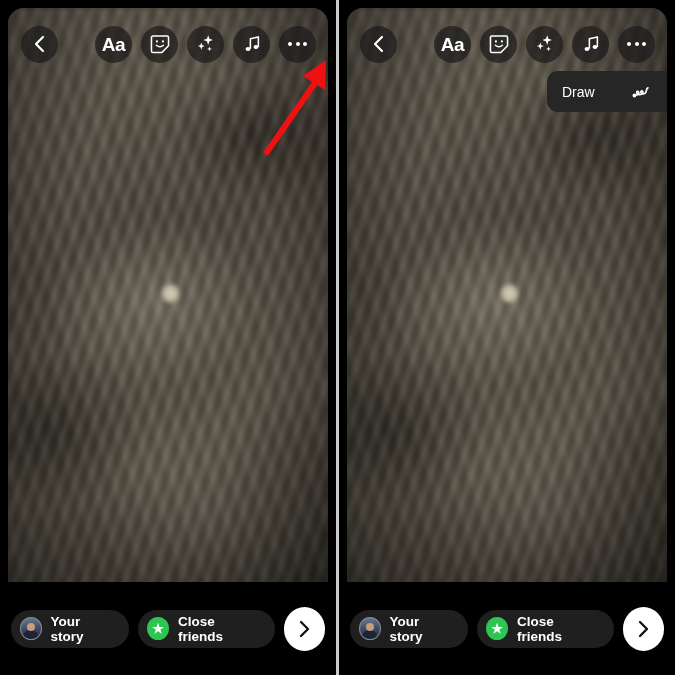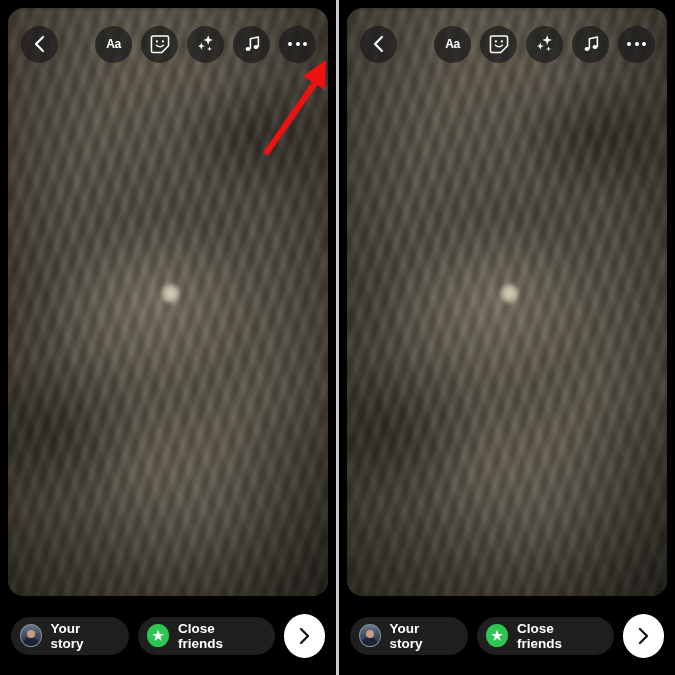--- a/index.html
+++ b/index.html
@@ -28,34 +28,34 @@
   .photo-dot{position:absolute;left:48%;top:47%;width:17px;height:19px;border-radius:50%;
              background:radial-gradient(circle,#d8d2bb 0%,#b9b39c 60%,rgba(150,145,125,0) 100%);filter:blur(2px);}
   .photo-vig{position:absolute;inset:0;background:radial-gradient(ellipse at 50% 45%, rgba(0,0,0,0) 45%, rgba(0,0,0,.45) 100%);}
 
   
   .toolbar{position:absolute;left:0;top:0;width:100%;height:72px;display:flex;align-items:center;}
   .circ{width:37px;height:37px;border-radius:50%;background:rgba(28,28,28,.72);
         display:flex;align-items:center;justify-content:center;color:#fff;flex:0 0 auto;}
   .tb-back{margin-left:13px;}
   .tb-right{margin-left:auto;display:flex;gap:9px;margin-right:12px;}
-  .aa{font-size:12px;font-weight:600;letter-spacing:-.5px;line-height:1;}
+  .aa{font-size:19px;font-weight:600;letter-spacing:-.5px;line-height:1;}
   .dots{display:flex;gap:3.5px;}
   .dots i{width:4px;height:4px;border-radius:50%;background:#fff;display:block;}
 
   
   .menu{position:absolute;right:0;top:63px;width:120px;background:#262626;
         border-top-left-radius:11px;border-bottom-left-radius:11px;overflow:visible;}
   .menu-row{height:41px;display:flex;align-items:center;justify-content:space-between;padding:0 14px 0 15px;color:#fff;}
   .menu-row span.lbl{font-size:14px;}
   .menu-row.highlight{position:relative;background:#242424;}
   .hl-box{position:absolute;left:-6px;top:-4px;right:-3px;bottom:-4px;border:5px solid #ee1111;border-radius:2px;pointer-events:none;}
 
   
-  .bottombar{position:absolute;left:0;bottom:0;width:100%;height:79px;display:flex;align-items:center;gap:9px;padding:0 11px;box-sizing:border-box;background:#000;}
+  .bottombar{position:absolute;left:0;bottom:0;width:100%;height:93px;display:flex;align-items:center;gap:9px;padding:0 11px;box-sizing:border-box;background:#000;}
   .pill{height:38px;border-radius:19px;background:#1f1f1f;display:flex;align-items:center;gap:9px;padding:0 17px 0 9px;color:#fff;font-size:13.5px;font-weight:600;}
   .avatar{width:23px;height:23px;border-radius:50%;border:1.5px solid #8a8a8a;box-sizing:border-box;overflow:hidden;position:relative;
           background:linear-gradient(175deg,#6d7a92 0%,#42506b 45%,#222b3c 100%);}
   .avatar:after{content:"";position:absolute;left:50%;top:24%;width:8px;height:8px;margin-left:-4px;border-radius:50%;background:#c99c7d;}
   .avatar:before{content:"";position:absolute;left:50%;bottom:0;width:15px;height:9px;margin-left:-7.5px;border-radius:7px 7px 0 0;background:#1b2436;}
   .star-badge{width:23px;height:23px;border-radius:50%;background:#2dc653;display:flex;align-items:center;justify-content:center;color:#fff;font-size:13px;line-height:1;}
   .next-btn{width:44px;height:44px;border-radius:50%;background:#fff;display:flex;align-items:center;justify-content:center;margin-left:auto;}
 
   
   .arrow-ann{position:absolute;left:243px;top:44px;width:90px;height:105px;pointer-events:none;}
@@ -201,20 +201,29 @@
             <span class="dots">
                 <i></i>
                 <i></i>
                 <i></i>
               </span>
           </div>
         </div>
       </div>
 
       <div class="menu">
+        <div class="menu-row">
+          <span class="lbl">Draw</span>
+          <span>
+            <svg width="22" height="18" viewBox="0 0 24 20">
+              <path d="M4.5 13.5 C7 13.8 9 12 8.4 10.2 C7.9 8.6 5.6 9 6.2 11 C6.9 13.3 11 13.6 12.6 11.4 C14 9.4 11.6 7.6 10.8 9.6 C10.1 11.4 13.2 13.2 15.6 11.2 C17.6 9.5 16.2 6.2 18.6 5.4" stroke="#fff" stroke-width="1.9" fill="none" stroke-linecap="round"></path>
+              <circle cx="3.6" cy="13.9" r="2.1" fill="#fff"></circle>
+            </svg>
+          </span>
+        </div>
       </div>
     </div>
 
     <div class="bottombar">
       <div class="pill">
         <span class="avatar"></span>
         <span>Your story</span>
       </div>
       <div class="pill">
         <span class="star-badge">★</span>

